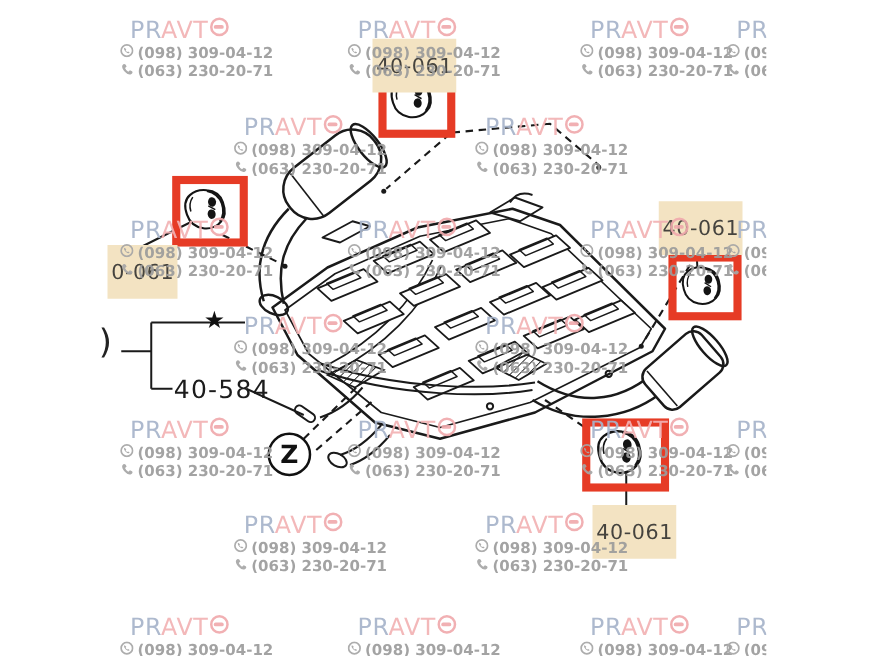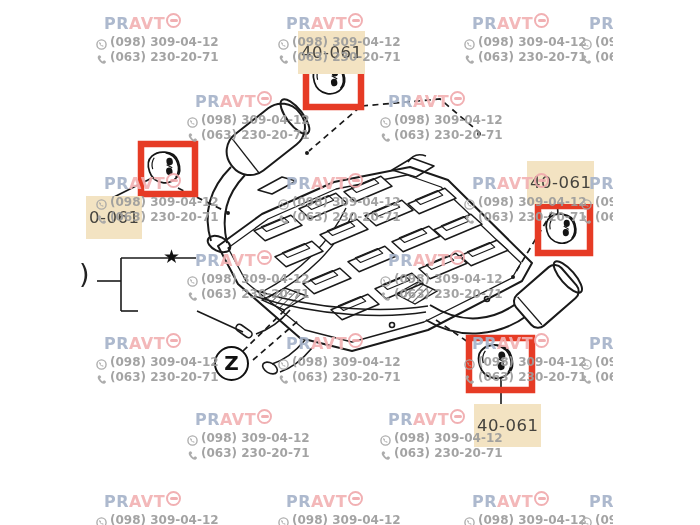--- a/index.html
+++ b/index.html
@@ -12,29 +12,29 @@
           font-weight:500;letter-spacing:1px;line-height:22px;}
   #star-marker{position:absolute;z-index:2;color:#111;font-size:19px;line-height:19px;}
   #paren-marker{position:absolute;z-index:2;color:#222;font-size:27px;line-height:27px;}
   #z-marker{position:absolute;z-index:2;width:31px;height:31px;border:2.6px solid #111;
           border-radius:50%;color:#111;font-size:20px;font-weight:bold;text-align:center;
           line-height:31px;}
   
   #wm-layer{position:absolute;left:0;top:0;width:613px;height:525px;overflow:hidden;
             z-index:3;pointer-events:none;opacity:.92;}
   .wm{position:absolute;white-space:nowrap;}
-  .wm-logo{font-size:16px;font-weight:bold;letter-spacing:.5px;line-height:22px;margin-left:8px;}
+  .wm-logo{font-size:19px;font-weight:normal;letter-spacing:.5px;line-height:22px;margin-left:8px;}
   .wm-pr{color:#a7b4ca;}
   .wm-avt{color:#f2b2b4;}
   .wm-badge{display:inline-block;width:11px;height:11px;border:2.6px solid #f0aaad;
             border-radius:50%;position:relative;top:-1px;margin-left:1px;}
   .wm-bar{position:absolute;left:1.5px;top:4px;width:8px;height:3px;border-radius:2px;
           background:#f0aaad;}
   .wm-line{font-size:12px;font-weight:bold;color:#9c9c9c;line-height:15px;
-           display:flex;align-items:flex-end;gap:3px;}
+           display:flex;align-items:flex-start;gap:3px;}
   .wm-line svg{flex:0 0 auto;}
 </style>
 </head>
 <body>
 
 <div id="stage">
 
   <svg id="art" width="700" height="525" viewBox="0 0 700 525">
     <defs>
       <pattern id="hatch" width="5" height="5" patternUnits="userSpaceOnUse" patternTransform="rotate(45)">
@@ -171,20 +171,21 @@
       <rect x="538" y="206" width="52" height="47" stroke="#e63b25"></rect>
       <rect x="469" y="338" width="63" height="52" stroke="#e63b25"></rect>
     </g>
   </svg>
 
   <div class="plabel" style="left:298px;top:31px">40-061</div>
   <div class="plabel" style="left:86px;top:196px">0-061</div>
   <div class="plabel" style="left:527px;top:161px">40-061</div>
   <div class="plabel" style="left:474px;top:404px">40-061</div>
 
+  <div id="bracket-part-number" style="left:139px;top:300px">40-584</div>
 
   <div id="star-marker" style="left:163px;top:247px">★</div>
 
   <div id="paren-marker" style="left:79px;top:260px">)</div>
 
   <div id="z-marker" style="left:214px;top:346px">Z</div>
 
   <div id="wm-layer">
       <div class="wm" style="left: 96px; top: 13px;">
       <div class="wm-logo"><span class="wm-pr">PR</span><span class="wm-avt">AVT</span><span class="wm-badge"><span class="wm-bar"></span></span></div>

